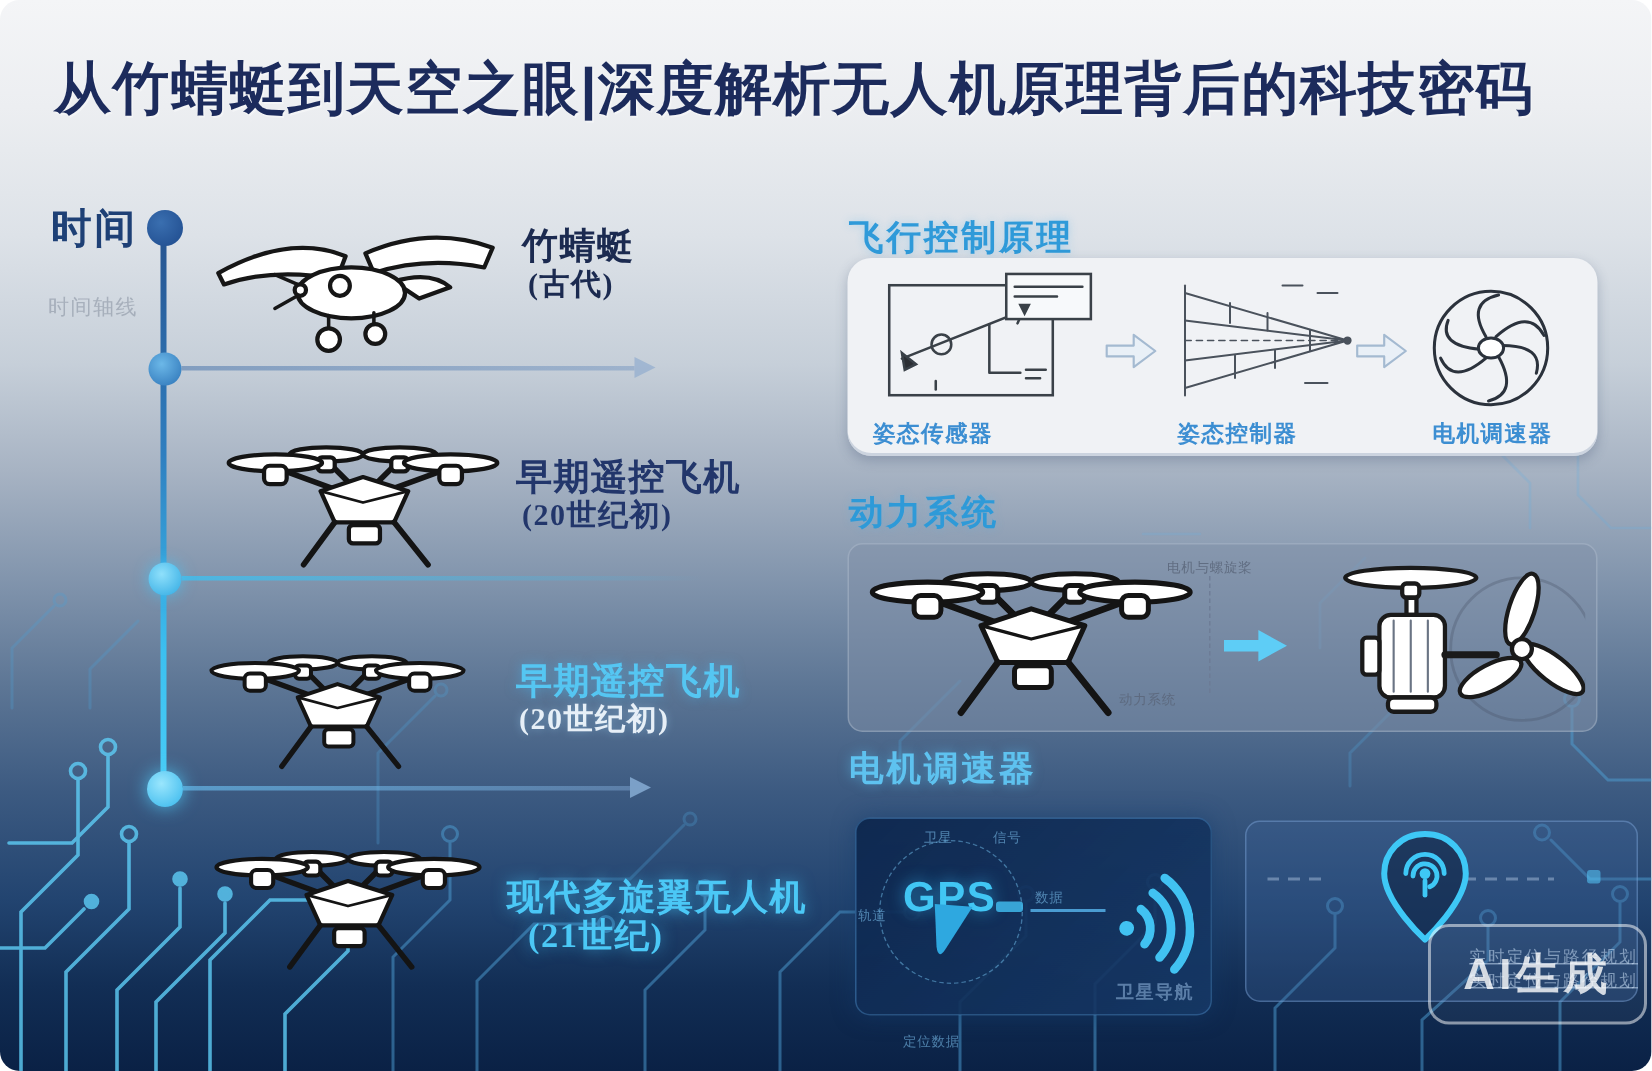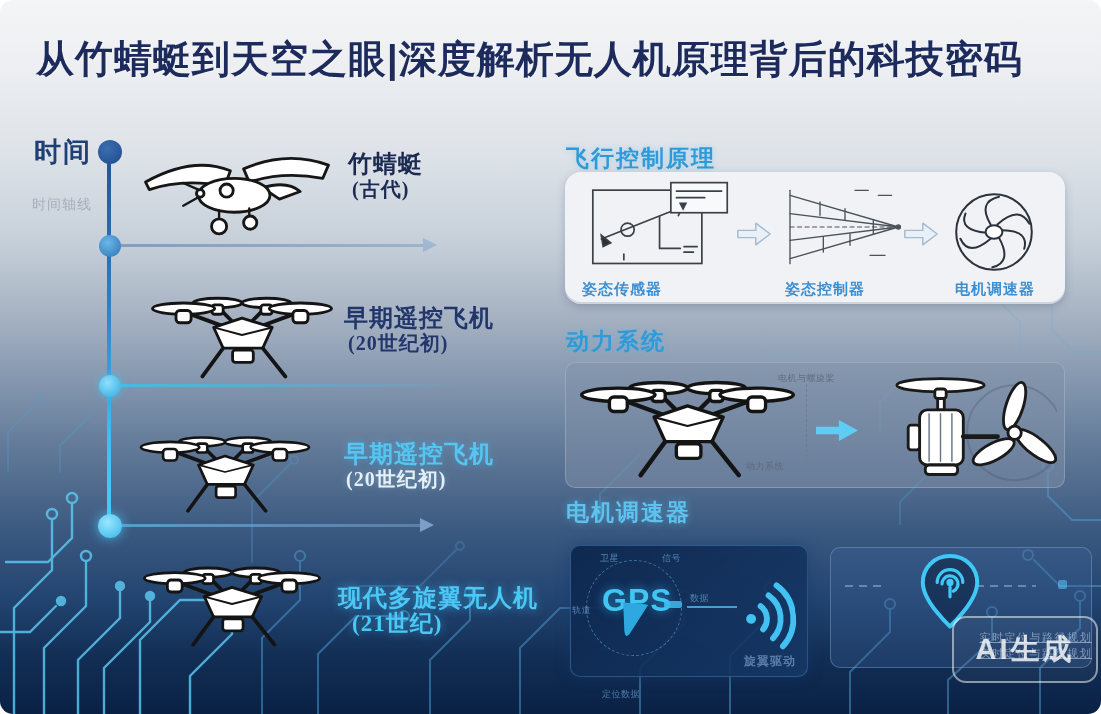--- a/index.html
+++ b/index.html
@@ -71,21 +71,21 @@
 
   .stage-label { top:280px; transform:translateX(-50%); font-size:15px; font-weight:800;
                  color:#3c8ed2; letter-spacing:1px; filter:blur(.4px); white-space:nowrap;text-align:center; }
 
   .pwr-note { font-size:9px; color:rgba(90,102,122,.85); letter-spacing:.5px; filter:blur(.5px); white-space:nowrap; }
   .pwr-dash { left:806px; top:384px; height:78px; border-left:1.5px dashed rgba(108,122,148,.85); }
 
   
   .gps-circle { left:586px; top:560px; width:96px; height:96px; border-radius:50%;
                 border:1.5px dashed rgba(120,200,245,.45); }
-  .gps-text { left:602px; top:582px; font-size:32px; font-weight:800; color:#41c6f4;
+  .gps-text { left:602px; top:582px; font-size:28px; font-weight:800; color:#41c6f4;
               letter-spacing:1px; text-shadow:0 0 10px rgba(60,190,250,.6); }
   .gps-dash-thick { left:664px; top:601px; width:18px; height:7px; background:#3fb9ec; border-radius:2px; opacity:.85; }
   .gps-line { left:687px; top:606px; width:50px; height:2px; background:rgba(85,175,230,.85); }
   .nav-note { font-size:9px; color:rgba(130,200,245,.55); letter-spacing:.5px; filter:blur(.4px); white-space:nowrap; }
   .sat-caption { left:744px; top:653px; font-size:12px; font-weight:700; color:rgba(150,185,225,.55); filter:blur(.5px); letter-spacing:1px; }
 
   
   .pin-dash { height:2px; background:repeating-linear-gradient(90deg,rgba(195,215,240,.4) 0 8px,transparent 8px 14px); }
   .pin-sq { left:1058px; top:580px; width:9px; height:9px; background:rgba(85,200,250,.55); border-radius:2px; }
   .pin-caption { width:262px; text-align:right; font-size:11px; color:rgba(200,222,246,.55);
@@ -356,29 +356,29 @@
 
   <div class="abs sec-h sec-h-nav">电机调速器</div>
   <div class="abs card3"></div>
   <div class="abs gps-circle"></div>
   <div class="abs gps-text garble">GPS</div>
   <svg class="abs" style="left:618px;top:602px;transform:rotate(10deg)" width="30" height="40">
       <use href="#sym-gpspin"></use>
     </svg>
   <div class="abs gps-dash-thick"></div>
   <div class="abs gps-line"></div>
-  <div class="abs nav-note" style="left:600px;top:552px">卫星</div>
+  <div class="abs nav-note" style="left:616px;top:552px">卫星</div>
   <div class="abs nav-note" style="left:662px;top:552px">信号</div>
   <div class="abs nav-note" style="left:572px;top:604px">轨道</div>
   <div class="abs nav-note" style="left:602px;top:688px">定位数据</div>
   <div class="abs nav-note" style="left:690px;top:592px">数据</div>
   <svg class="abs" style="left:742px;top:582px;transform:rotate(-6deg)" width="54" height="70">
       <use href="#sym-wifi"></use>
     </svg>
-  <div class="abs sat-caption garble">旋翼驱动</div>
+  <div class="abs sat-caption garble">卫星导航</div>
 
   <div class="abs card4"></div>
   <div class="abs pin-dash" style="left:845px;top:585px;width:38px"></div>
   <div class="abs pin-dash" style="left:976px;top:585px;width:60px"></div>
   <div class="abs pin-sq"></div>
   <svg class="abs" style="left:918px;top:551px" width="64" height="82">
       <use href="#sym-pin"></use>
     </svg>
   <div class="abs pin-caption" style="left:830px;top:630px">实时定位与路径规划</div>
   <div class="abs pin-caption" style="left:830px;top:646px">实时定位与路径规划</div>

